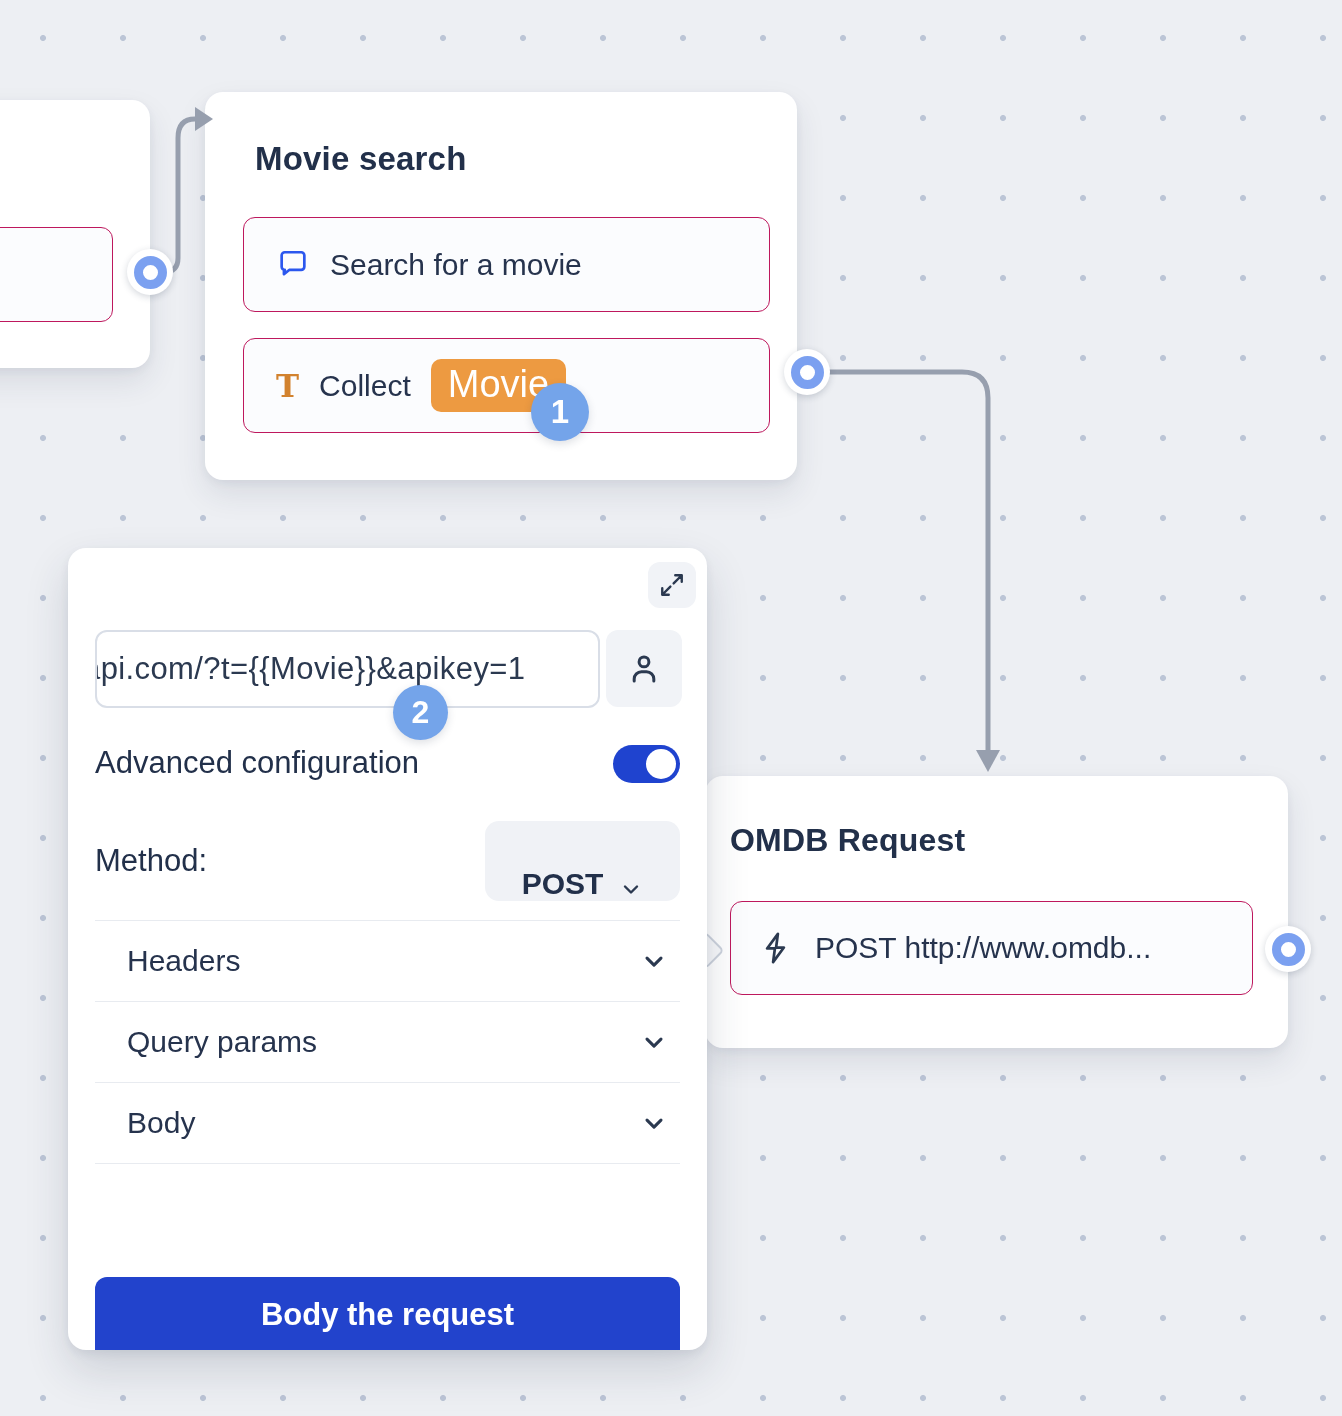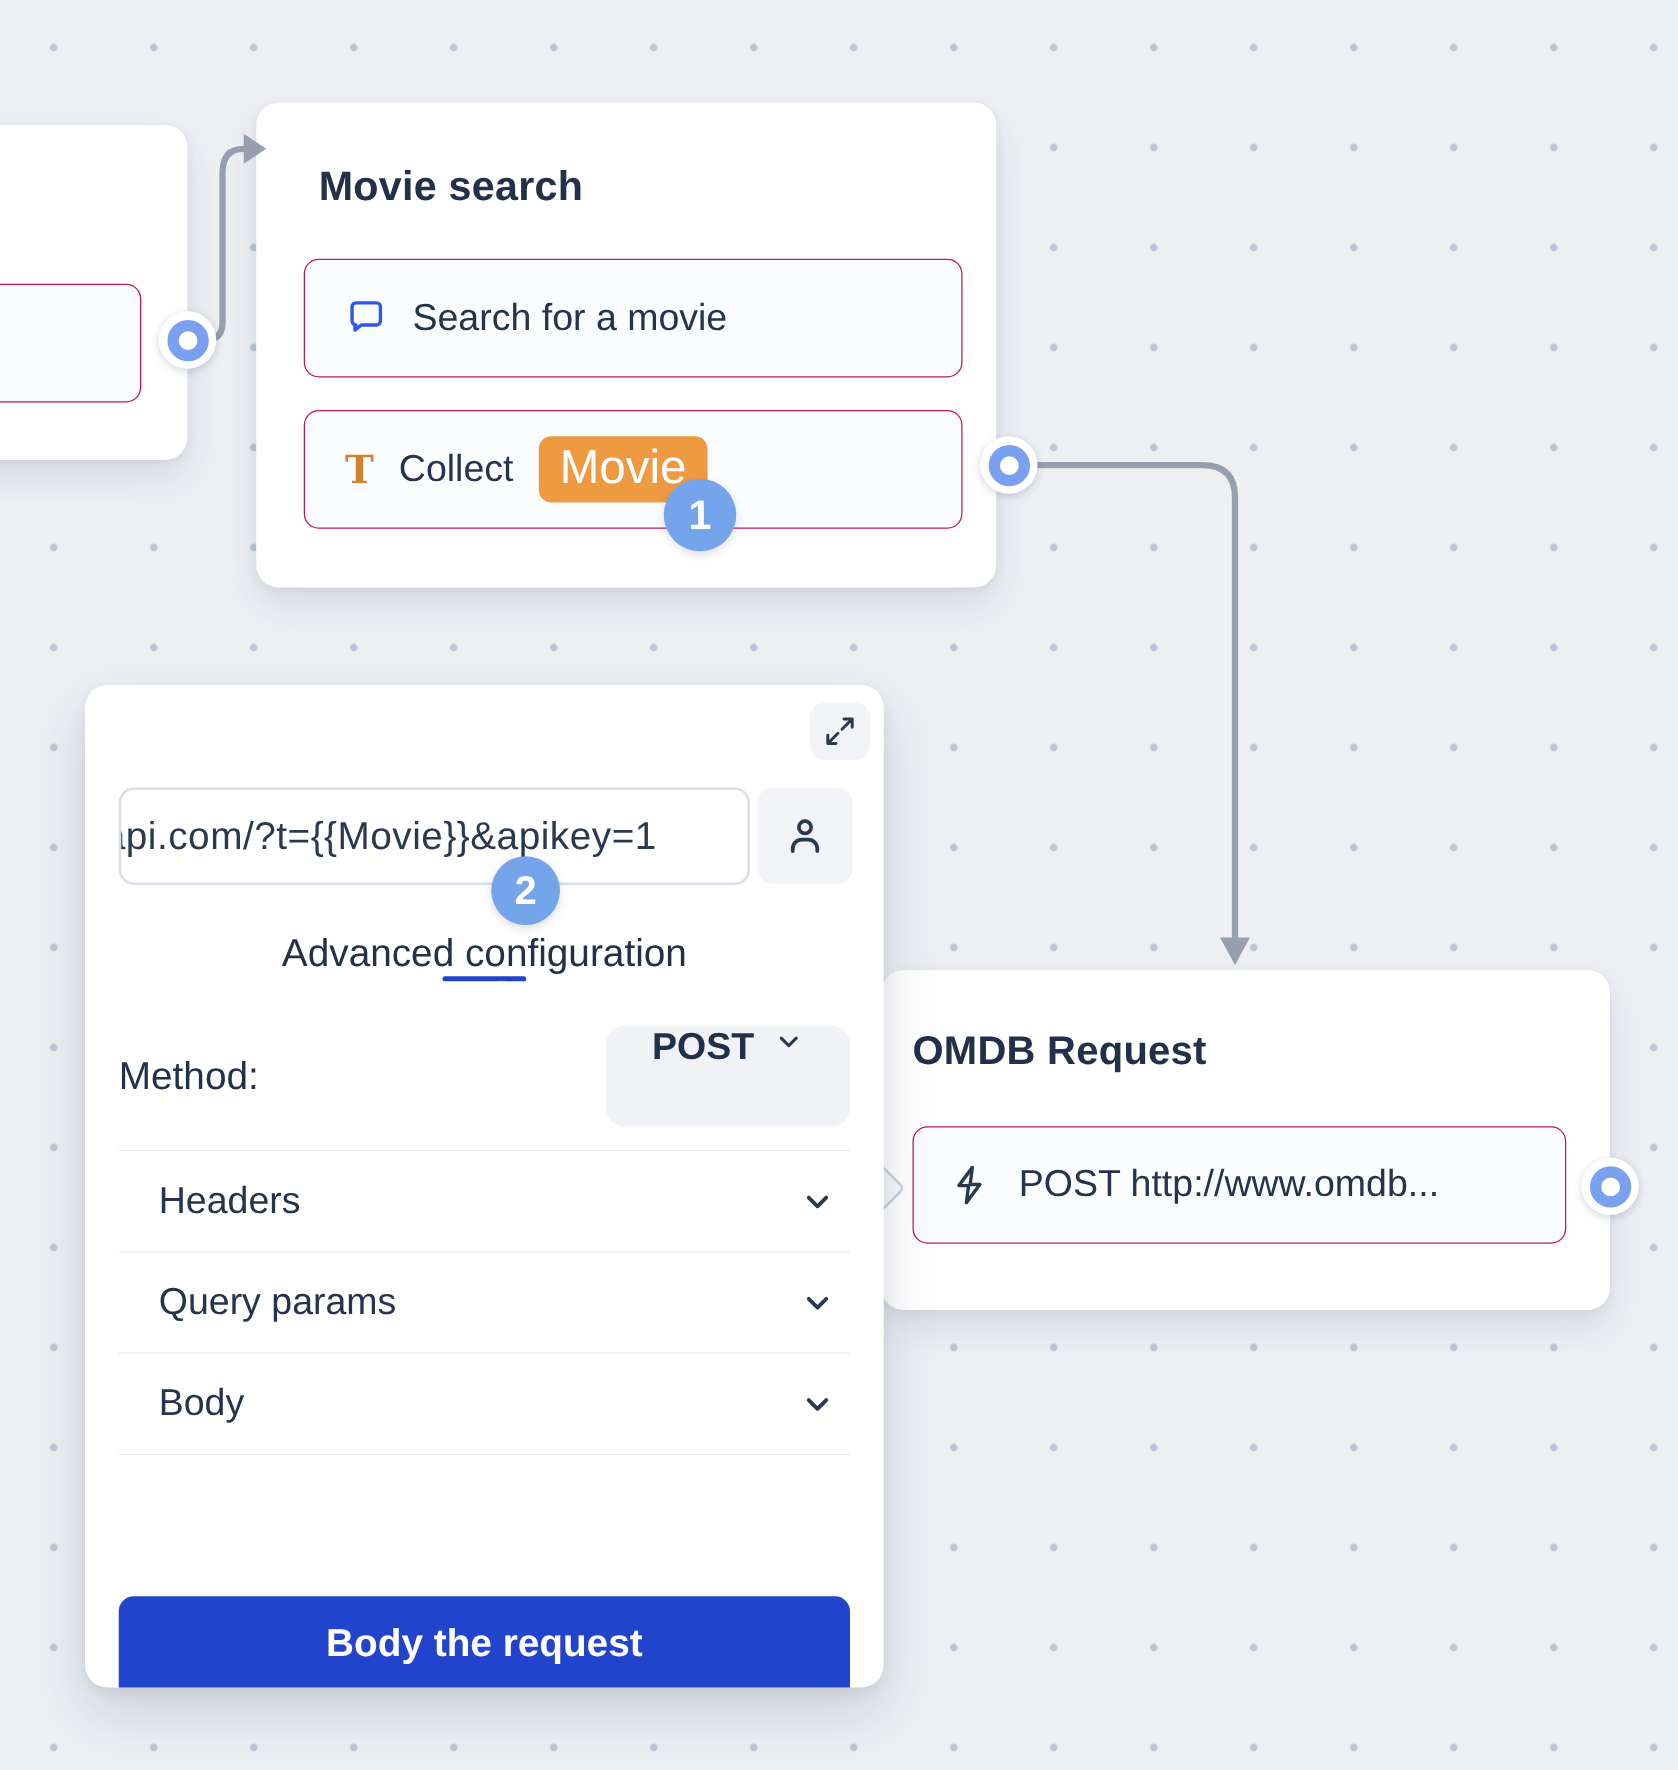--- a/index.html
+++ b/index.html
@@ -50,47 +50,47 @@
   .icon-btn { position:absolute; background:#f1f3f7; border-radius:12px; border:none;
     display:flex; align-items:center; justify-content:center; cursor:pointer; }
   .url-input {
     position:absolute; left:27px; top:82px; width:505px; height:78px;
     border:2px solid #d9dee7; border-radius:12px; background:#fff;
     overflow:hidden; display:flex; align-items:center;
   }
   .url-input span { white-space:nowrap; font-size:31px; color:#2b3950; margin-left:-14px; letter-spacing:.4px; }
   .row-label { font-size:31px; color:#22304a; }
   .adv-row { position:absolute; left:27px; top:197px; width:585px; height:40px;
-    display:flex; align-items:center; justify-content:space-between;flex-direction:column; }
+    display:flex; align-items:flex-start; justify-content:space-between; }
   .toggle { width:67px; height:38px; border-radius:19px; background:#1f43cf; position:relative; cursor:pointer; }
   .toggle .knob { position:absolute; right:4px; top:4px; width:30px; height:30px; border-radius:50%; background:#fff; }
   .method-row { position:absolute; left:27px; top:273px; width:585px; height:80px;
     display:flex; align-items:center; justify-content:space-between; }
   .method-btn { width:195px; height:80px; background:#f0f2f6; border:none; border-radius:14px;
-    display:flex; align-items:flex-start; justify-content:center; gap:16px;
+    display:flex; align-items:flex-end; justify-content:center; gap:16px;
     font-size:30px; font-weight:600; color:#22304a; cursor:pointer; }
   .sections { position:absolute; left:27px; top:372px; width:585px; border-top:1px solid #e8ebf0; }
   .section-row { height:81px; border-bottom:1px solid #e8ebf0; display:flex; align-items:center;
     justify-content:space-between; padding:0 12px 0 32px; cursor:pointer; }
   .section-row .lbl { font-size:30px; color:#26334d; }
   .test-btn { position:absolute; left:27px; top:729px; width:585px; height:95px;
     background:#2243cc; color:#fff; border:none; border-radius:12px;
     font-size:31px; font-weight:700; font-family:inherit; padding-bottom:20px; cursor:pointer; }
   svg.stroke-ic { fill:none; stroke:#2b3950; stroke-width:2; stroke-linecap:round; stroke-linejoin:round; }
 </style>
 </head>
 <body>
 
 <div class="canvas">
 
   <div class="card" style="left:-56px; top:100px; width:206px; height:268px;">
     <div class="node-item" style="right:37px; left:-30px; top:127px; height:95px;"></div>
   </div>
 
-  <div class="card" style="left:205px; top:82px; width:592px; height:388px;">
+  <div class="card" style="left:205px; top:92px; width:592px; height:388px;">
     <div class="node-title" style="position:absolute; left:50px; top:48px;">Movie search</div>
 
     <div class="node-item" style="left:38px; top:125px; width:527px; height:95px;">
       <svg class="stroke-ic" width="34" height="34" viewBox="0 0 24 24" style="stroke:#2b57ee; stroke-width:1.9;">
         <path d="M4 5.2a2.2 2.2 0 0 1 2.2-2.2h11.6A2.2 2.2 0 0 1 20 5.2v8.1a2.2 2.2 0 0 1-2.2 2.2H9.3L5.6 18.4v-2.9h.6A2.2 2.2 0 0 1 4 13.3z"></path>
       </svg>
       <span>Search for a movie</span>
     </div>
 
     <div class="node-item" style="left:38px; top:246px; width:527px; height:95px;">

